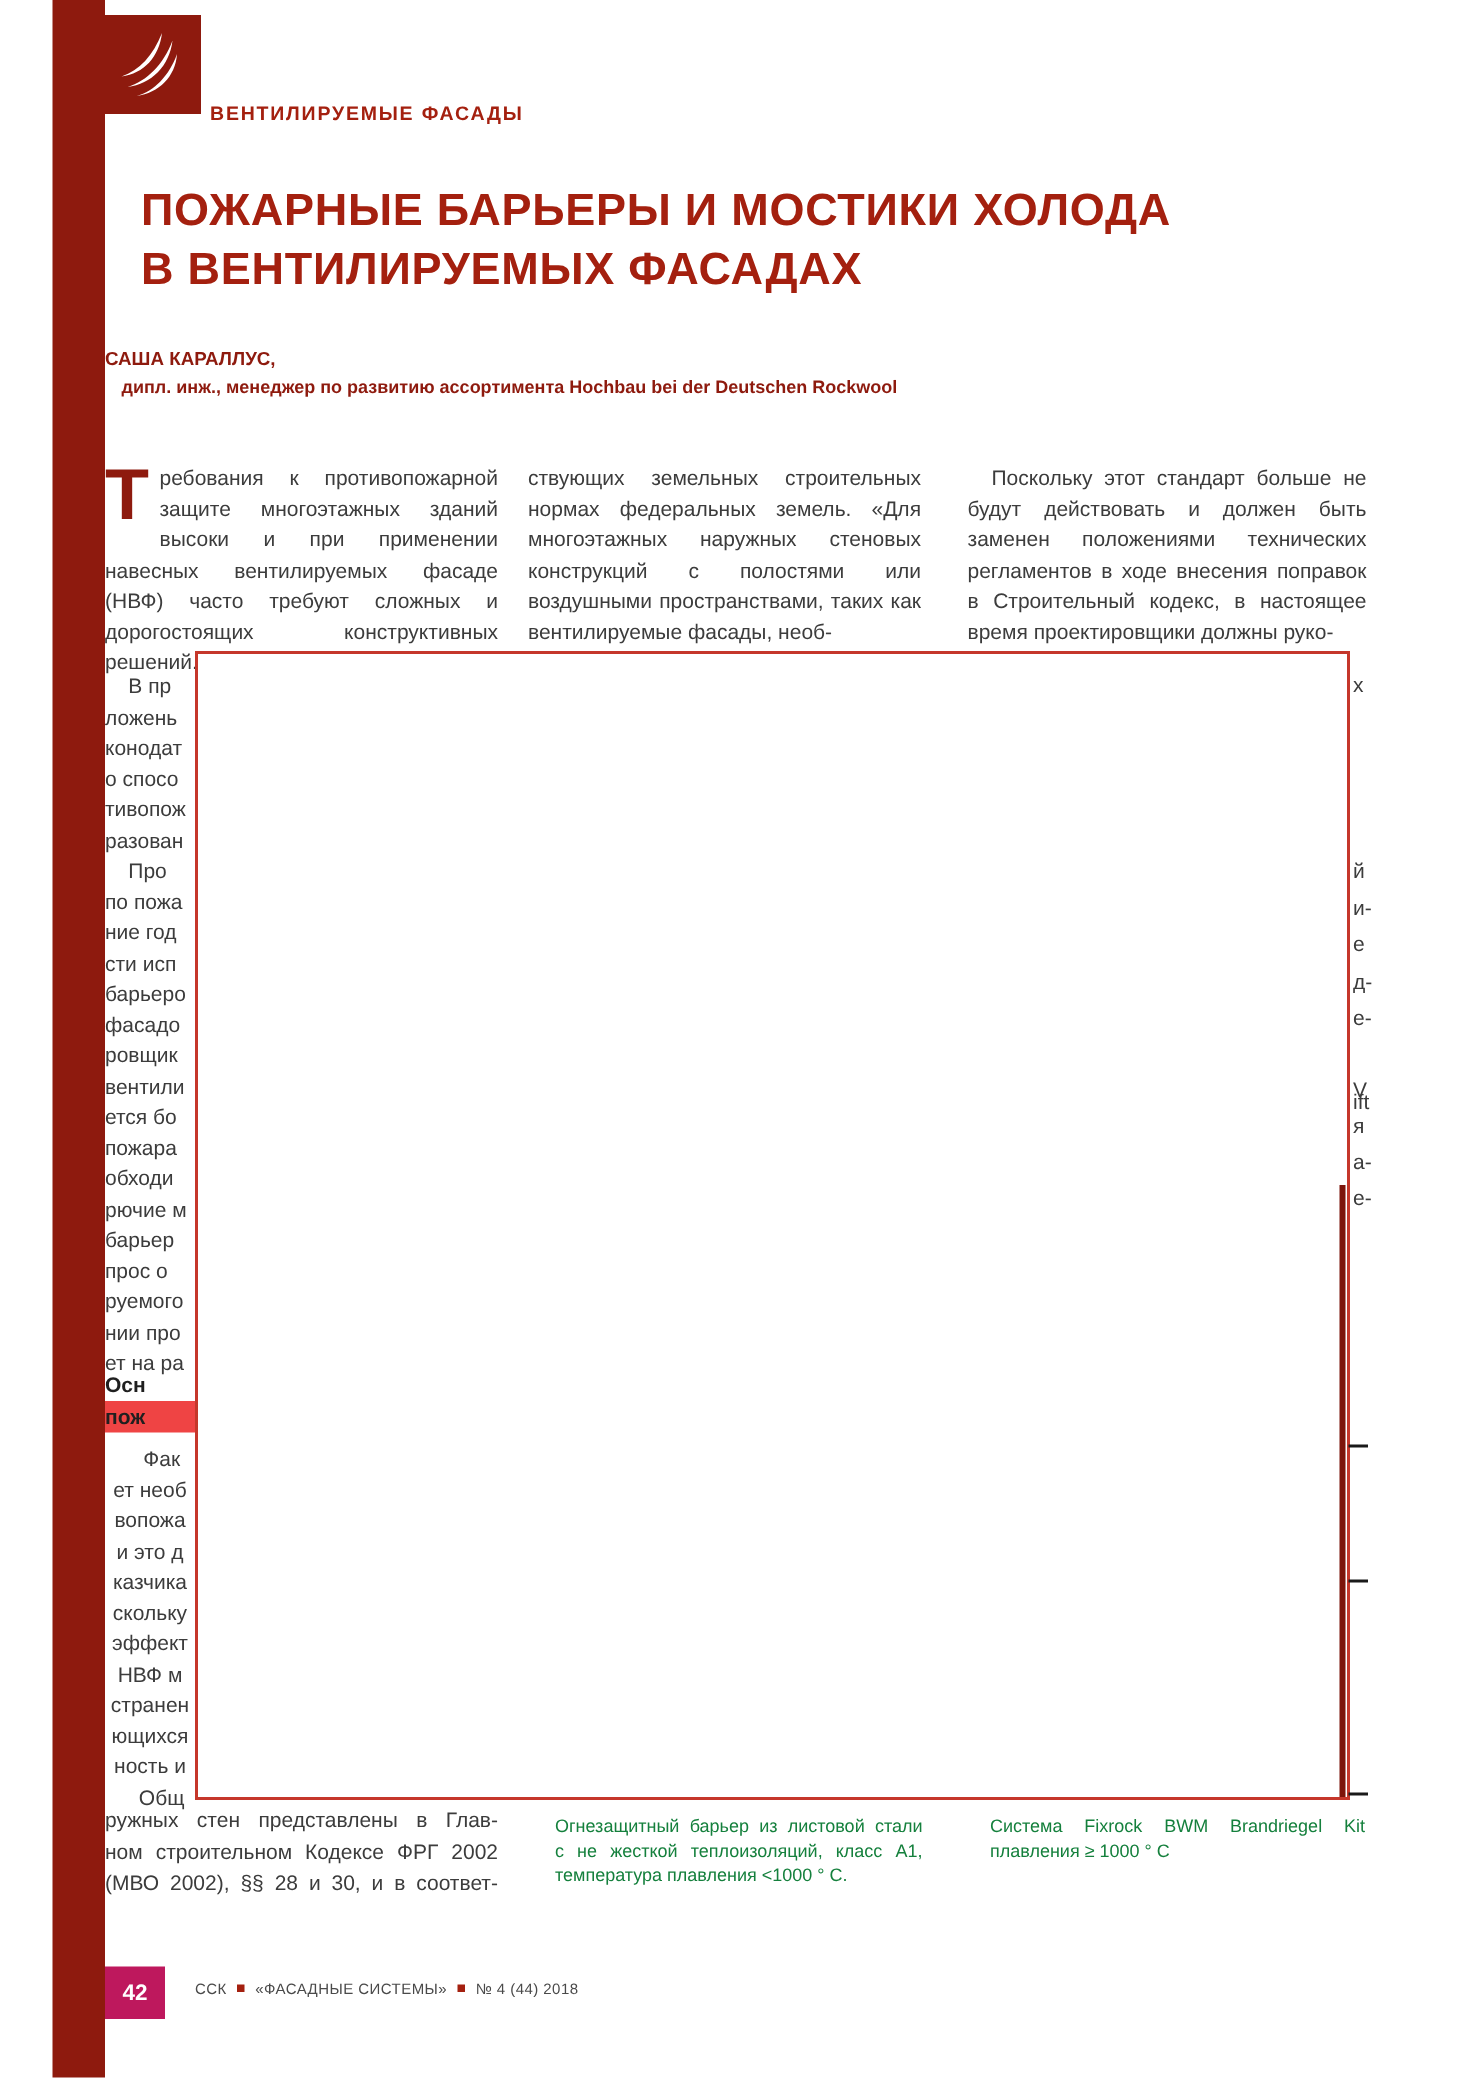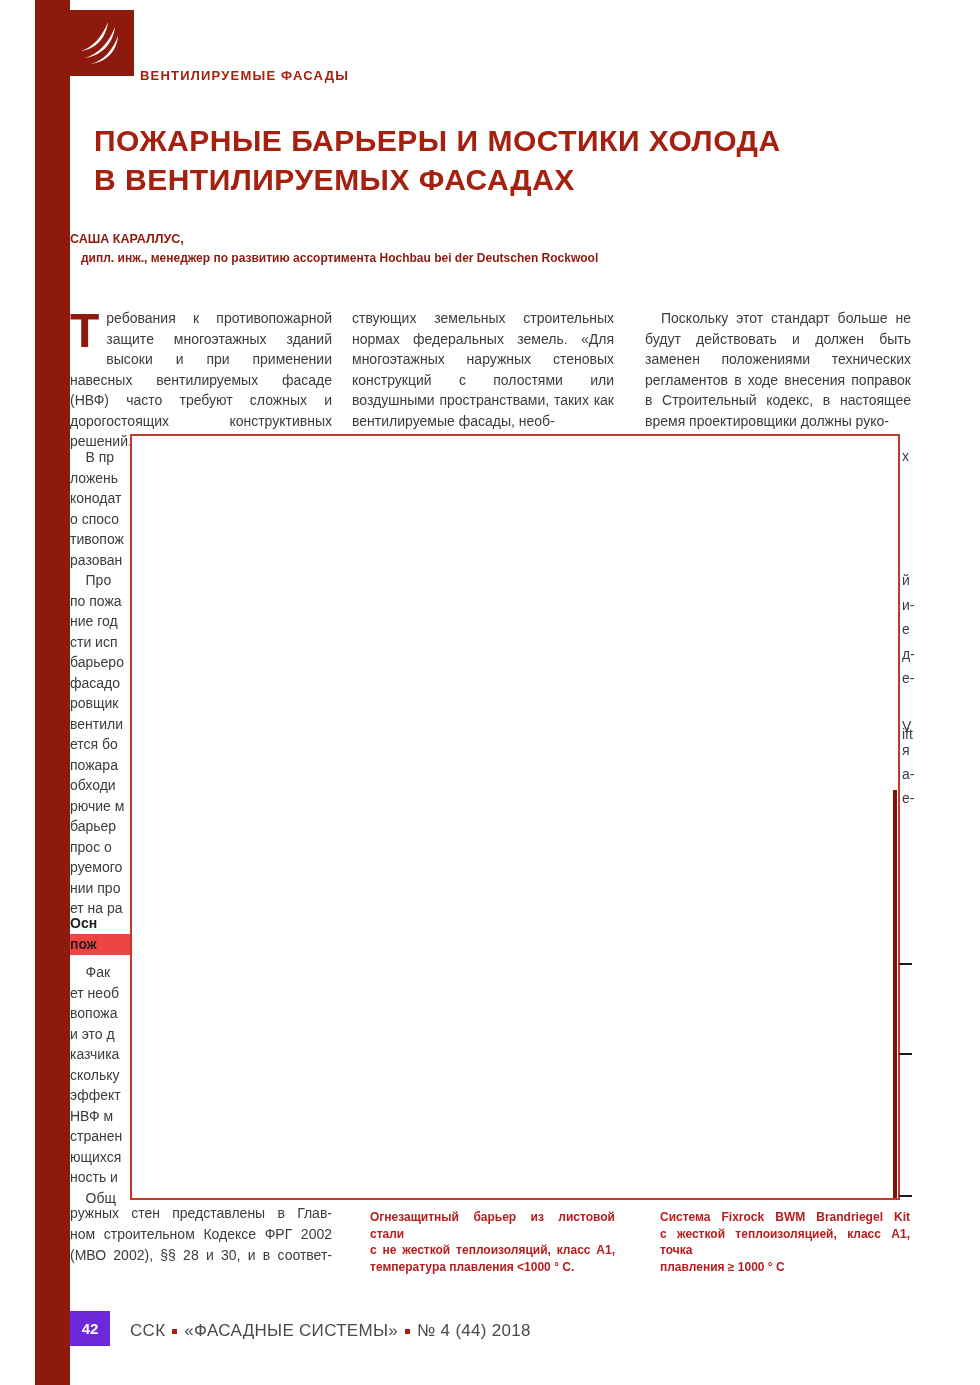--- a/index.html
+++ b/index.html
@@ -31,26 +31,26 @@
 
   .image-box{position:absolute;left:130px;top:434px;width:770px;height:766px;background:#ffffff;border:2px solid #c5372b;box-sizing:border-box;}
   .vline{position:absolute;right:1px;top:354px;width:4px;height:408px;background:#7d150b;}
 
   .callouts{position:absolute;inset:0;pointer-events:none;}
   .dash{position:absolute;left:899px;width:13px;height:2px;background:#1a1a1a;}
 
   .right-frags{position:absolute;inset:0;pointer-events:none;}
   .rfrag{position:absolute;left:902px;width:76px;font-size:14px;color:#3c3c3c;overflow:hidden;}
 
-  .cap{position:absolute;font-size:12px;line-height:16.5px;font-weight:bold;color:#b91c1c;}
+  .cap{position:absolute;font-size:12px;line-height:16.5px;font-weight:normal;color:#15803d;}
   .cap div:not(:last-child){text-align:justify;text-align-last:justify;}
 
-  .pagenum-box{position:absolute;left:70px;top:1311px;width:40px;height:35px;background:#6d28d9;color:#ffffff;
+  .pagenum-box{position:absolute;left:70px;top:1311px;width:40px;height:35px;background:#be185d;color:#ffffff;
                font-size:15px;font-weight:bold;display:flex;align-items:center;justify-content:center;}
-  .footer-line{position:absolute;left:130px;top:1321px;font-size:17px;color:#4a4a4a;letter-spacing:.3px;}
+  .footer-line{position:absolute;left:130px;top:1321px;font-size:10px;color:#4a4a4a;letter-spacing:.3px;}
   .sep{display:inline-block;width:5px;height:5px;background:#a4200f;margin:0 7px 1px 7px;vertical-align:middle;}
 </style>
 </head>
 <body>
 
 <div class="page">
 
   <div class="side-strip"></div>
 
   <div class="logo">
@@ -99,21 +99,21 @@
       <div>руемого</div>
       <div>нии про</div>
       <div>ет на ра</div>
     </div>
 
   <div class="subhead">
     <div>Осн</div>
     <div><span class="hl">пож</span></div>
   </div>
 
-  <div class="col frag-list" style="left:70px;top:962px;width:60px;">
+  <div class="col frag-list" style="left:70px;top:962px;width:60px;text-align:center;">
       <div>&nbsp;&nbsp;&nbsp;&nbsp;Фак</div>
       <div>ет необ</div>
       <div>вопожа</div>
       <div>и это д</div>
       <div>казчика</div>
       <div>скольку</div>
       <div>эффект</div>
       <div>НВФ м</div>
       <div>странен</div>
       <div>ющихся</div>
@@ -159,21 +159,20 @@
       <div class="dash" style="top: 1195px;"></div>
     </div>
 
   <div class="cap" style="left:370px;top:1209px;width:245px;">
       <div>Огнезащитный барьер из листовой стали</div>
       <div>с не жесткой теплоизоляций, класс А1,</div>
       <div>температура плавления &lt;1000 ° С.</div>
     </div>
   <div class="cap" style="left:660px;top:1209px;width:250px;">
       <div>Система Fixrock BWM Brandriegel Kit</div>
-      <div>с жесткой теплоизоляцией, класс А1, точка</div>
       <div>плавления ≥ 1000 ° С</div>
     </div>
 
   <div class="pagenum-box">
     <span>42</span>
   </div>
   <div class="footer-line">
     <span>ССК</span><span class="sep"></span><span>«ФАСАДНЫЕ СИСТЕМЫ»</span><span class="sep"></span><span>№ 4 (44) 2018</span>
   </div>
 

